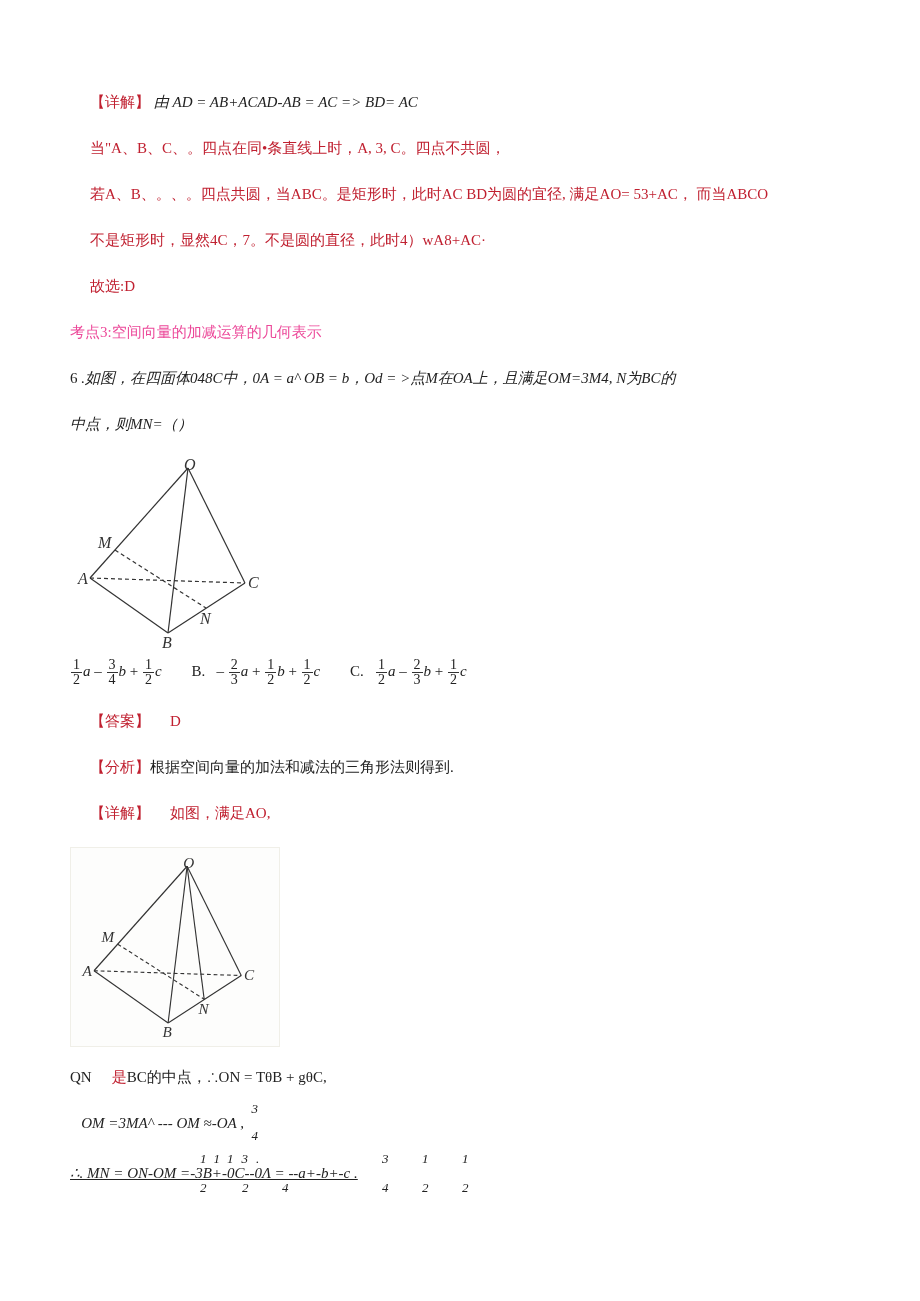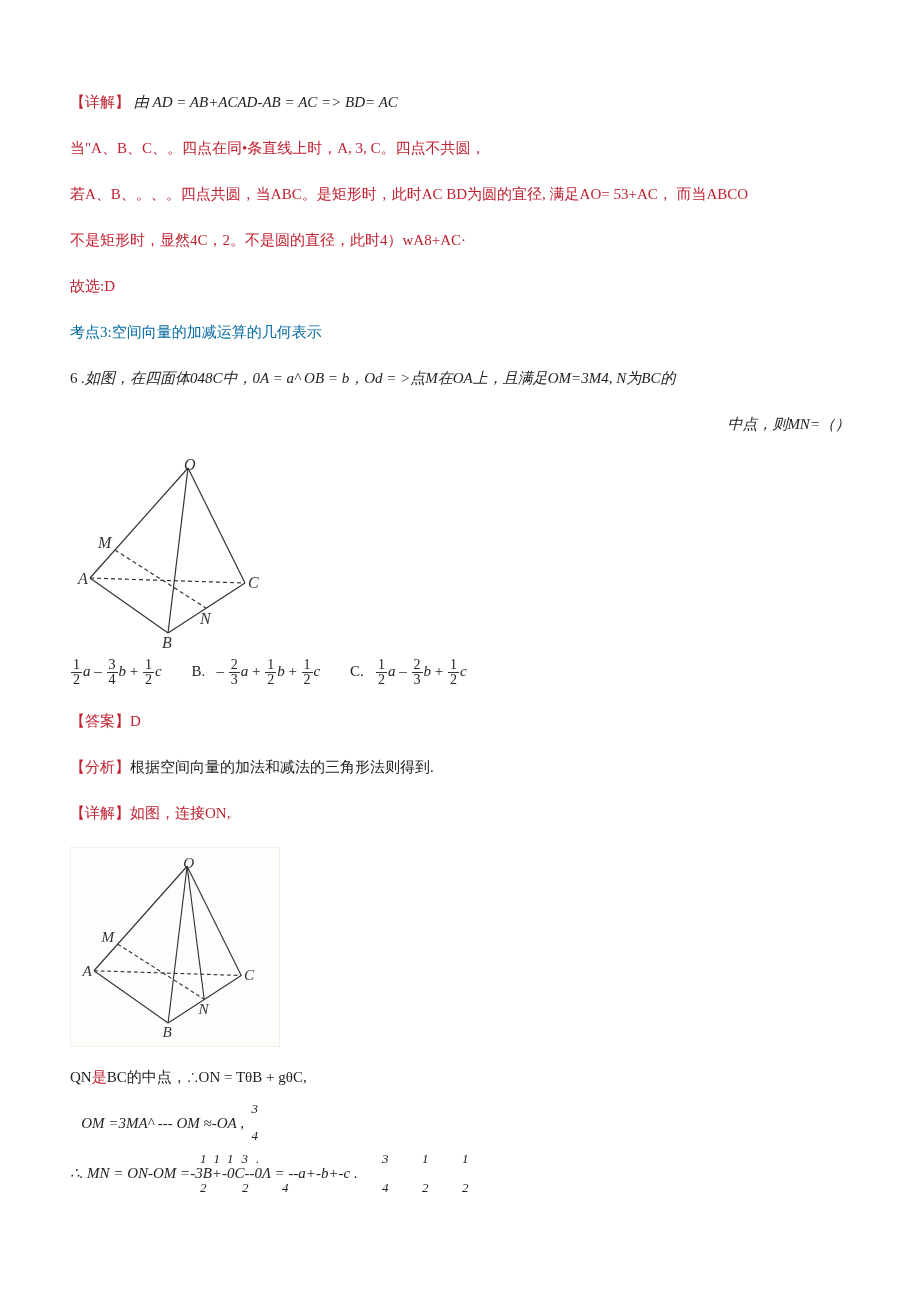--- a/index.html
+++ b/index.html
@@ -9,24 +9,24 @@
     box-sizing: border-box;
     font-family: "SimSun", "宋体", serif;
     font-size: 15px;
     color: #222;
     background: #fff;
   }
   p {
     margin: 0 0 22px 0;
     line-height: 1.6;
   }
-  .red { color: #c02030; }
-  .blue { color: #0369a1; }
+  .red { color: #c02030; margin-left: 20px; }
+  .blue { color: #ec4899; }
   .italic { font-style: italic; font-family: "Times New Roman", serif; }
-  .ital2 { font-style: italic; font-family: "Times New Roman", serif; text-align: right; }
+  .ital2 { font-style: italic; font-family: "Times New Roman", serif; }
   .frac {
     display: inline-block;
     vertical-align: middle;
     text-align: center;
     font-family: "Times New Roman", serif;
     font-size: 14px;
     line-height: 1.0;
     margin: 0 1px;
   }
   .frac .top { display:block; border-bottom: 1px solid #333; padding: 0 2px; }
@@ -50,21 +50,21 @@
 
 <p>
   <span class="red">【详解】</span>
   <span class="italic">由  AD = AB+ACAD-AB = AC =&gt; BD= AC</span>
 </p>
 
 <p class="red">当"A、B、C、。四点在同•条直线上时，A, 3, C。四点不共圆，</p>
 
 <p class="red">若A、B、。、。四点共圆，当ABC。是矩形时，此时AC BD为圆的宜径, 满足AO= 53+AC， 而当ABCO</p>
 
-<p class="red">不是矩形时，显然4C，2。不是圆的直径，此时4）wA8+AC·</p>
+<p class="red">不是矩形时，显然4C，7。不是圆的直径，此时4）wA8+AC·</p>
 
 <p class="red">故选:D</p>
 
 <p class="blue">考点3:空间向量的加减运算的几何表示</p>
 
 <p>
   <span>6 </span>
   <span class="ital2">.如图，在四面体048C中，0A = a^ OB = b，Od = &gt;点M在OA上，且满足OM=3M4, N为BC的</span>
 </p>
 <p class="ital2">中点，则MN=（）</p>
@@ -105,21 +105,21 @@
 
 <p>
   <span class="red">【答案】</span><span class="red">D</span>
 </p>
 
 <p>
   <span class="red">【分析】</span><span>根据空间向量的加法和减法的三角形法则得到.</span>
 </p>
 
 <p>
-  <span class="red">【详解】</span><span class="red">如图，连接ON,</span>
+  <span class="red">【详解】</span><span class="red">如图，满足AO,</span>
 </p>
 
 <div style="width:200px;background:#fdfdfc;border:1px solid #f0efe8;padding:4px;margin-bottom:18px;">
 <svg class="tetra" width="190" height="190" viewBox="0 0 200 190" style="margin:0;">
   <g stroke="#333" stroke-width="1.2" fill="none">
     <line x1="118" y1="10" x2="20" y2="120"></line>
     <line x1="118" y1="10" x2="98" y2="175"></line>
     <line x1="118" y1="10" x2="175" y2="125"></line>
     <line x1="20" y1="120" x2="98" y2="175"></line>
     <line x1="98" y1="175" x2="175" y2="125"></line>
@@ -144,21 +144,21 @@
 
 <p class="italic line-om">
   &nbsp;&nbsp;&nbsp;<span>OM =3MA^ --- OM ≈-OA ,</span>
   <span class="eq-stack" style="width:14px;">
     <span class="num-over">3</span>
     <span class="num-under">4</span>
     &nbsp;
   </span>
 </p>
 
-<p class="italic line-mn" style="position:relative;">
+<p class="italic line-mn" style="position:relative;text-decoration:underline;">
   <span style="position:absolute; left:130px; top:-12px; font-size:13px; letter-spacing:8px;">1113.</span>
   <span style="position:absolute; left:130px; bottom:-14px; font-size:13px;">2</span>
   <span style="position:absolute; left:172px; bottom:-14px; font-size:13px;">2</span>
   <span style="position:absolute; left:212px; bottom:-14px; font-size:13px;">4</span>
   <span style="position:absolute; left:312px; top:-12px; font-size:13px;">3</span>
   <span style="position:absolute; left:352px; top:-12px; font-size:13px;">1</span>
   <span style="position:absolute; left:392px; top:-12px; font-size:13px;">1</span>
   <span style="position:absolute; left:312px; bottom:-14px; font-size:13px;">4</span>
   <span style="position:absolute; left:352px; bottom:-14px; font-size:13px;">2</span>
   <span style="position:absolute; left:392px; bottom:-14px; font-size:13px;">2</span>

